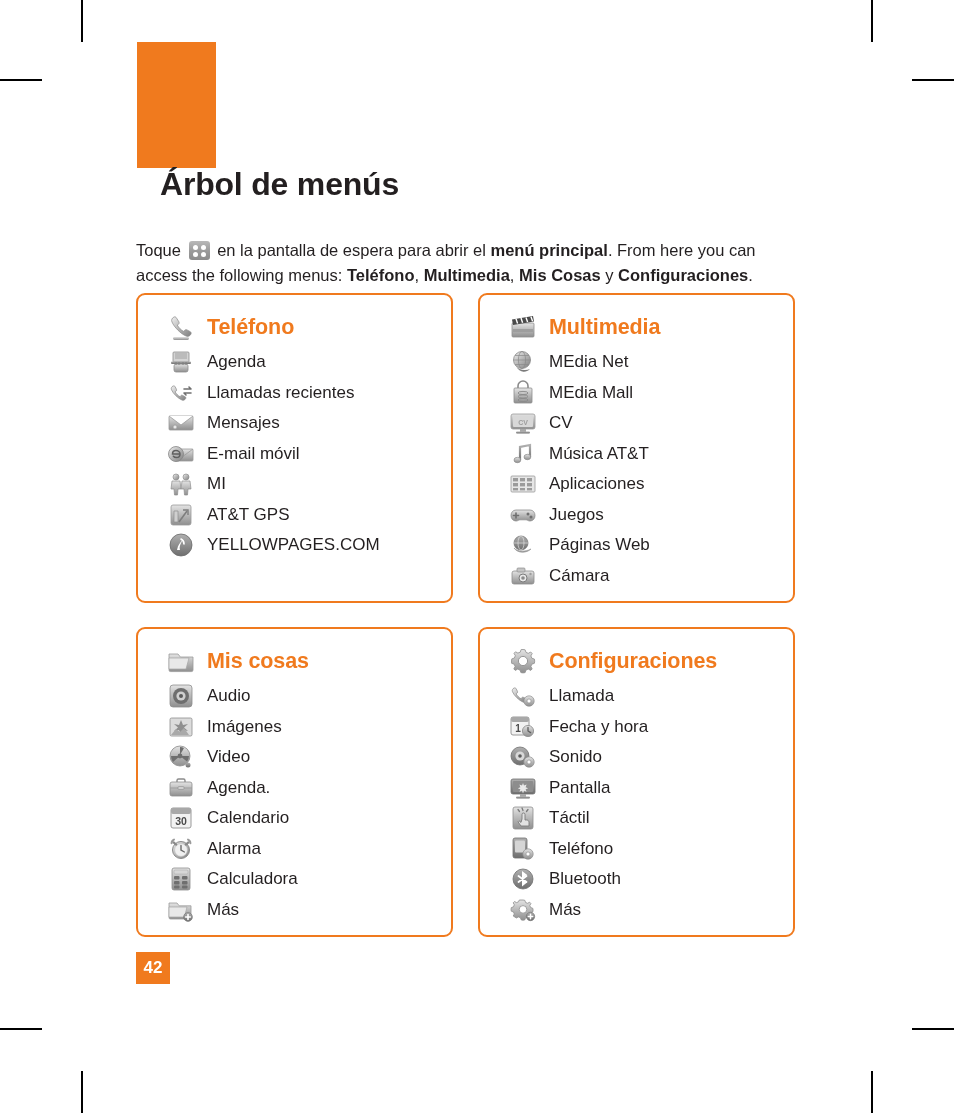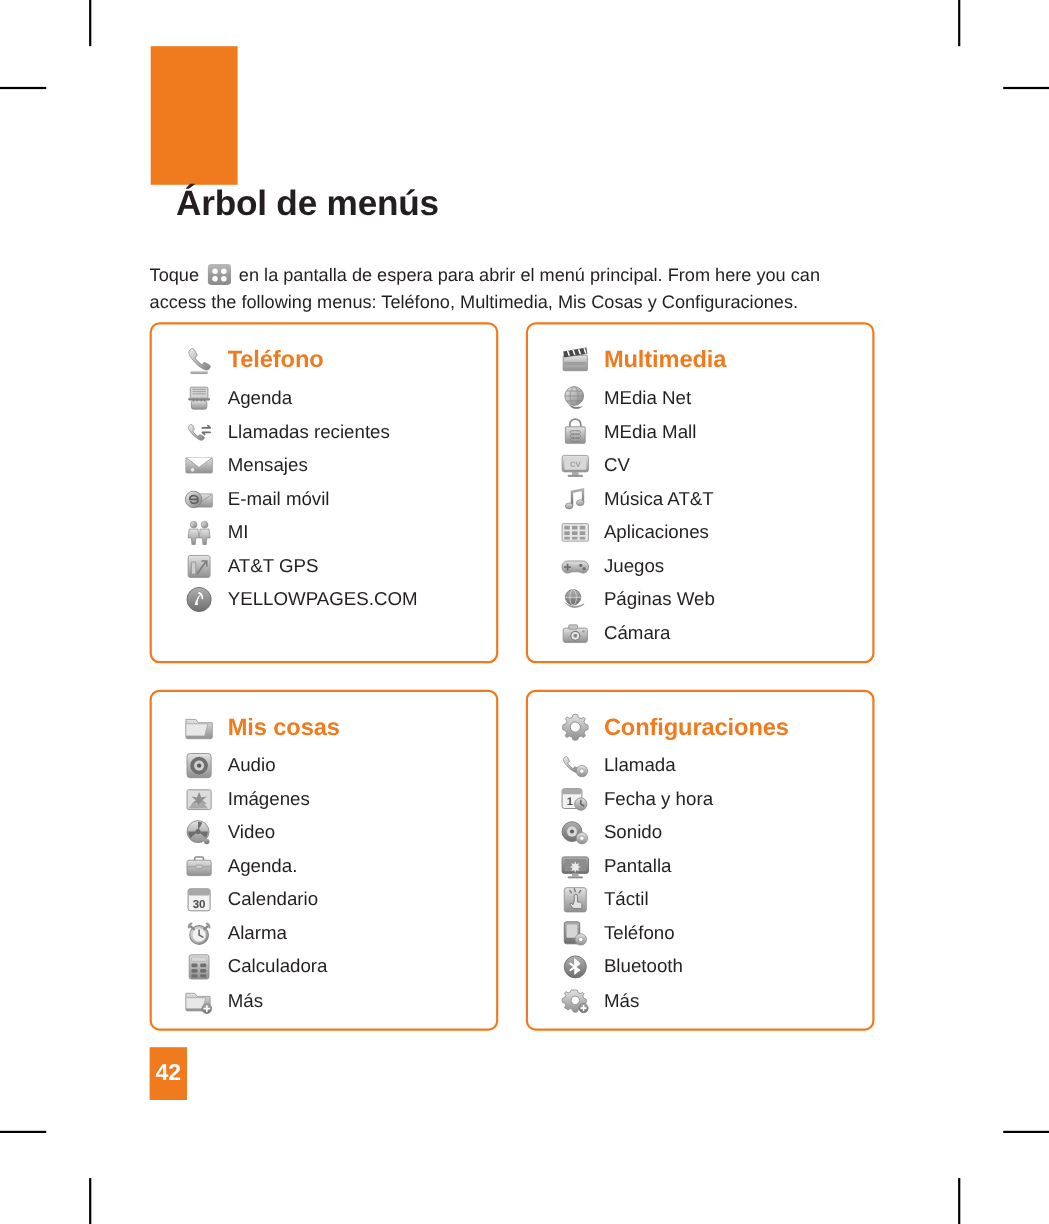--- a/index.html
+++ b/index.html
@@ -56,21 +56,21 @@
   
   .intro {
     position: absolute;
     left: 136px;
     top: 221px;
     width: 665px;
     font-size: 16.5px;
     line-height: 25px;
     color: #231f20;
   }
-  .intro b { font-weight: normal; }
+  .intro b { font-weight: bold; }
   .grid-icon {
     display: inline-block;
     width: 21px;
     height: 19px;
     vertical-align: -4px;
     margin: 0 3px;
     border-radius: 3px;
     background: linear-gradient(180deg, #b9b9b9 0%, #9a9a9a 55%, #8c8c8c 100%);
     position: relative;
   }
@@ -126,24 +126,24 @@
     color: #F07A1E;
     letter-spacing: -0.1px;
   }
 
   
   .page-num {
     position: absolute;
     left: 136px;
     top: 952px;
     width: 34px;
-    height: 48px;
+    height: 32px;
     background: #F07A1E;
     color: #ffffff;
-    font-size: 21px;
+    font-size: 17px;
     font-weight: bold;
     display: flex;
     align-items: center;
     justify-content: center;
   }
 
   svg { display: block; }
 </style>
 </head>
 <body>

